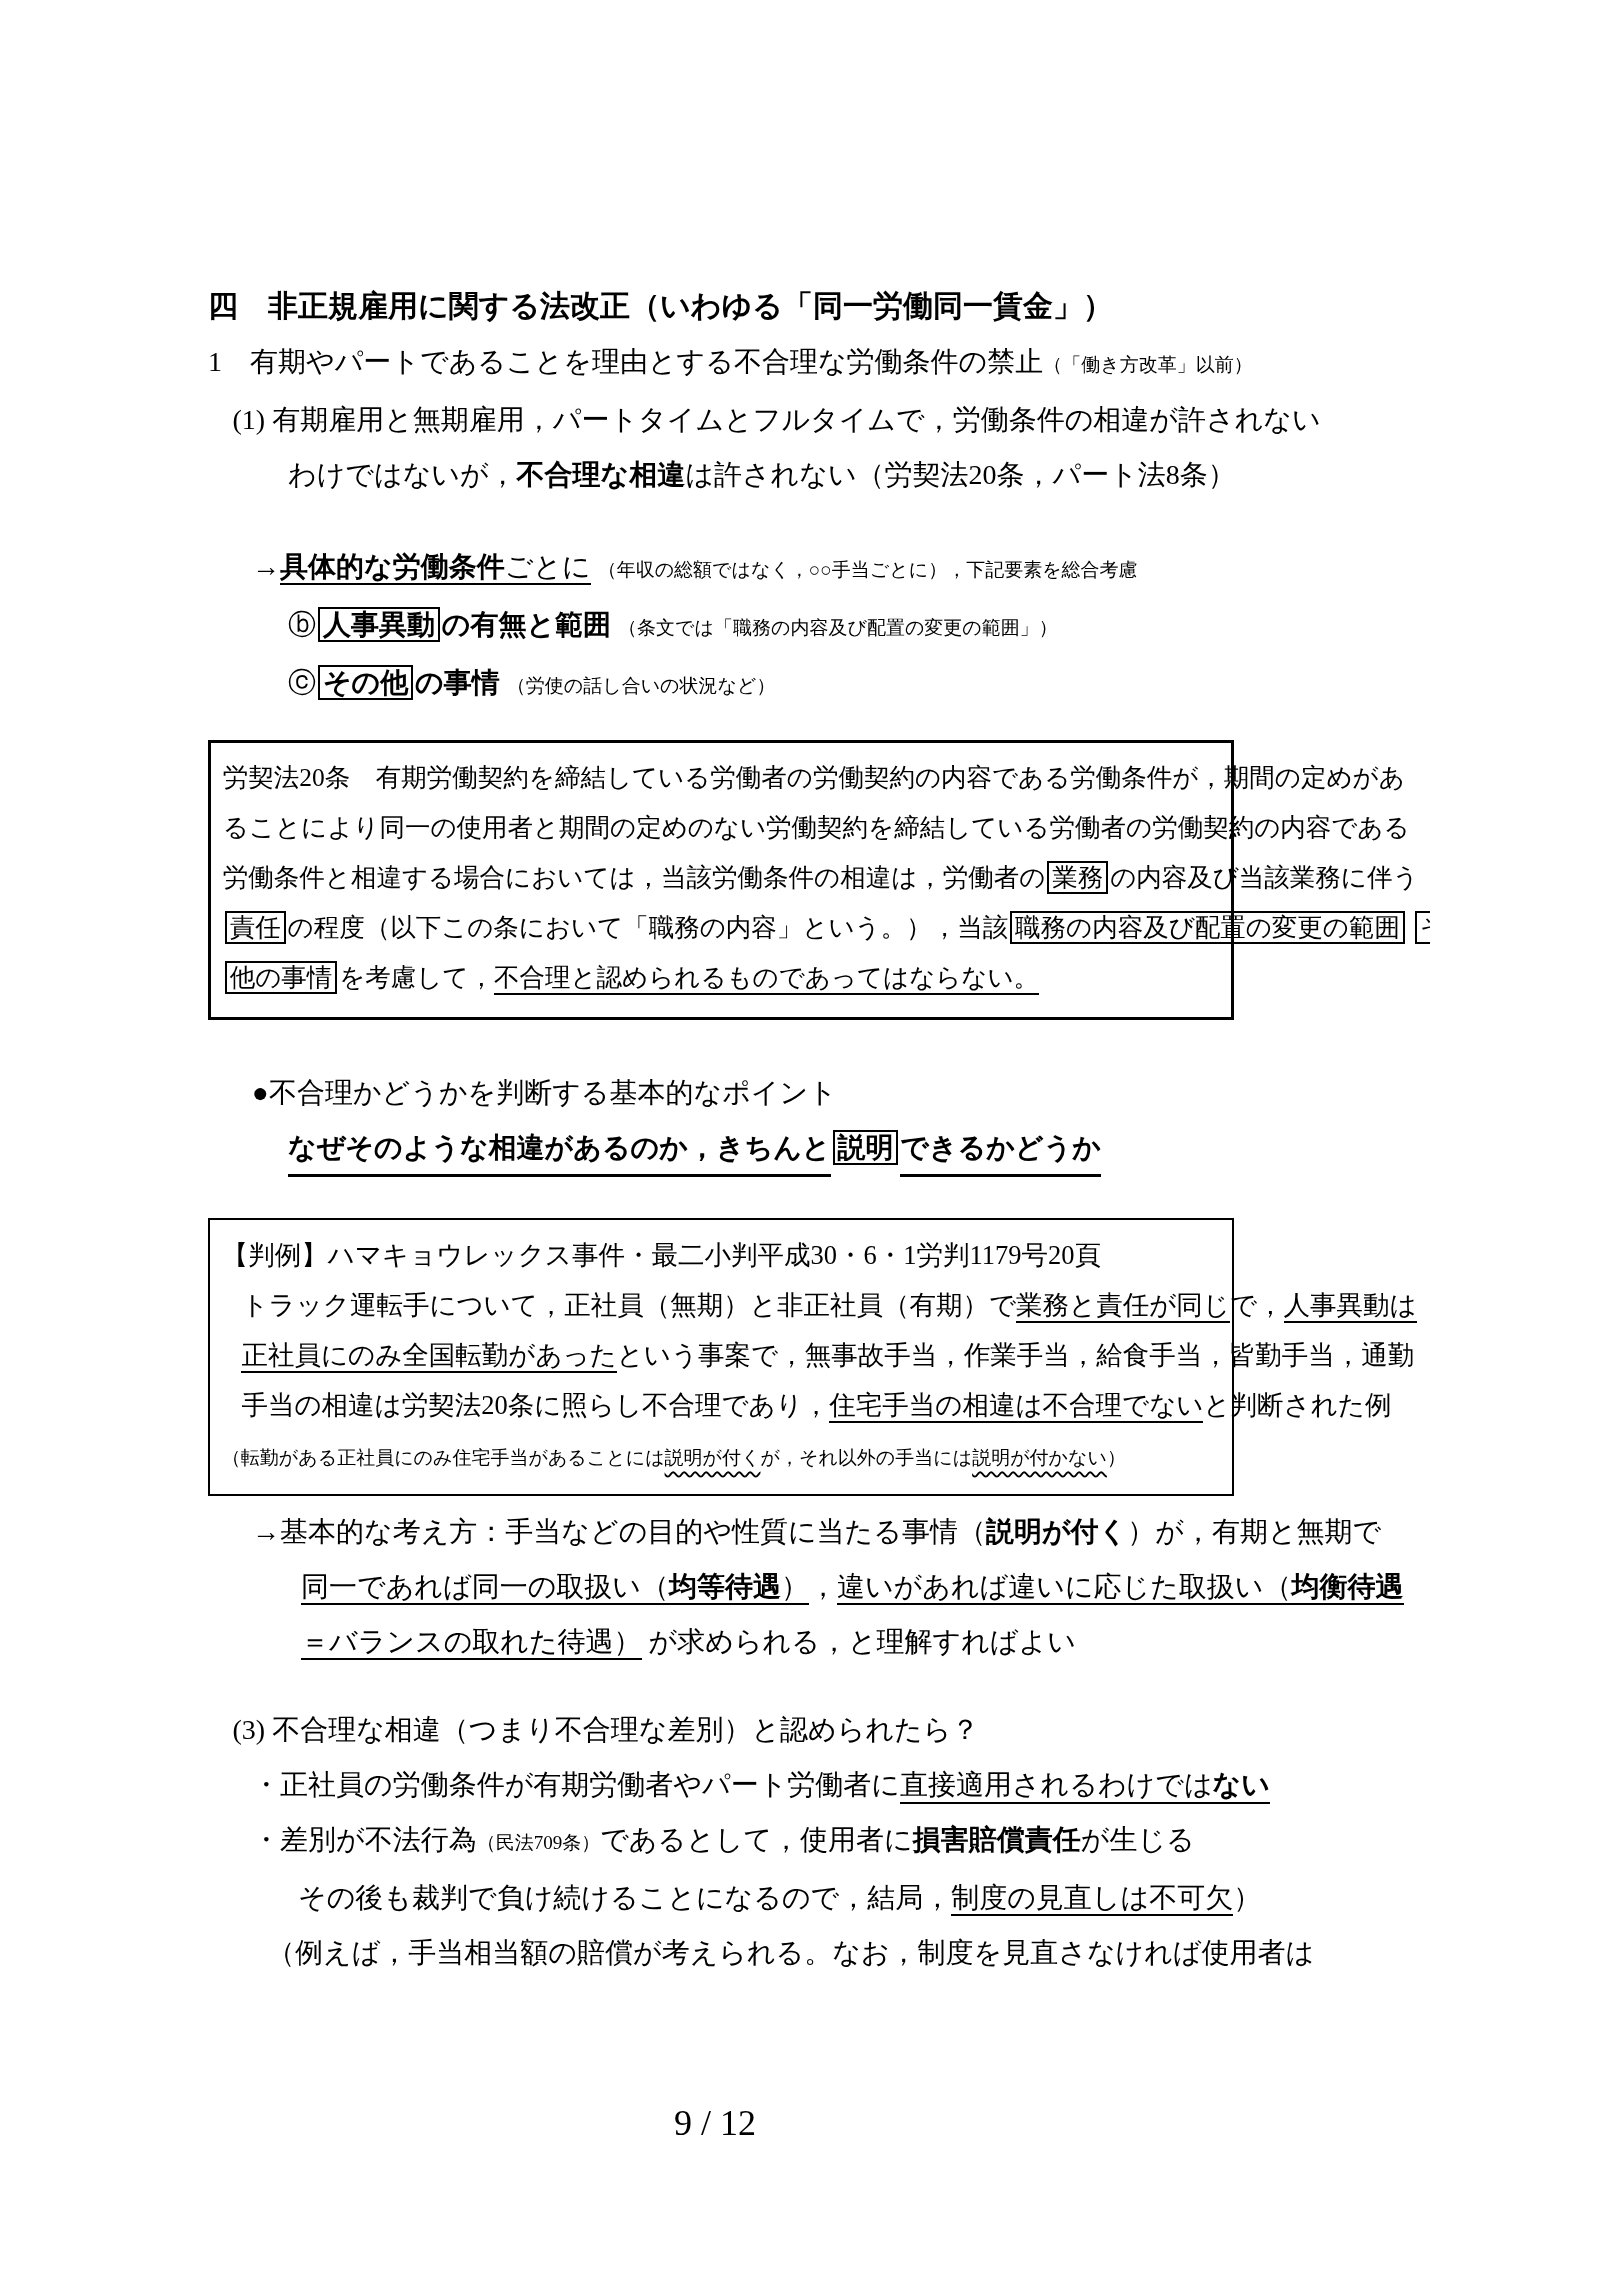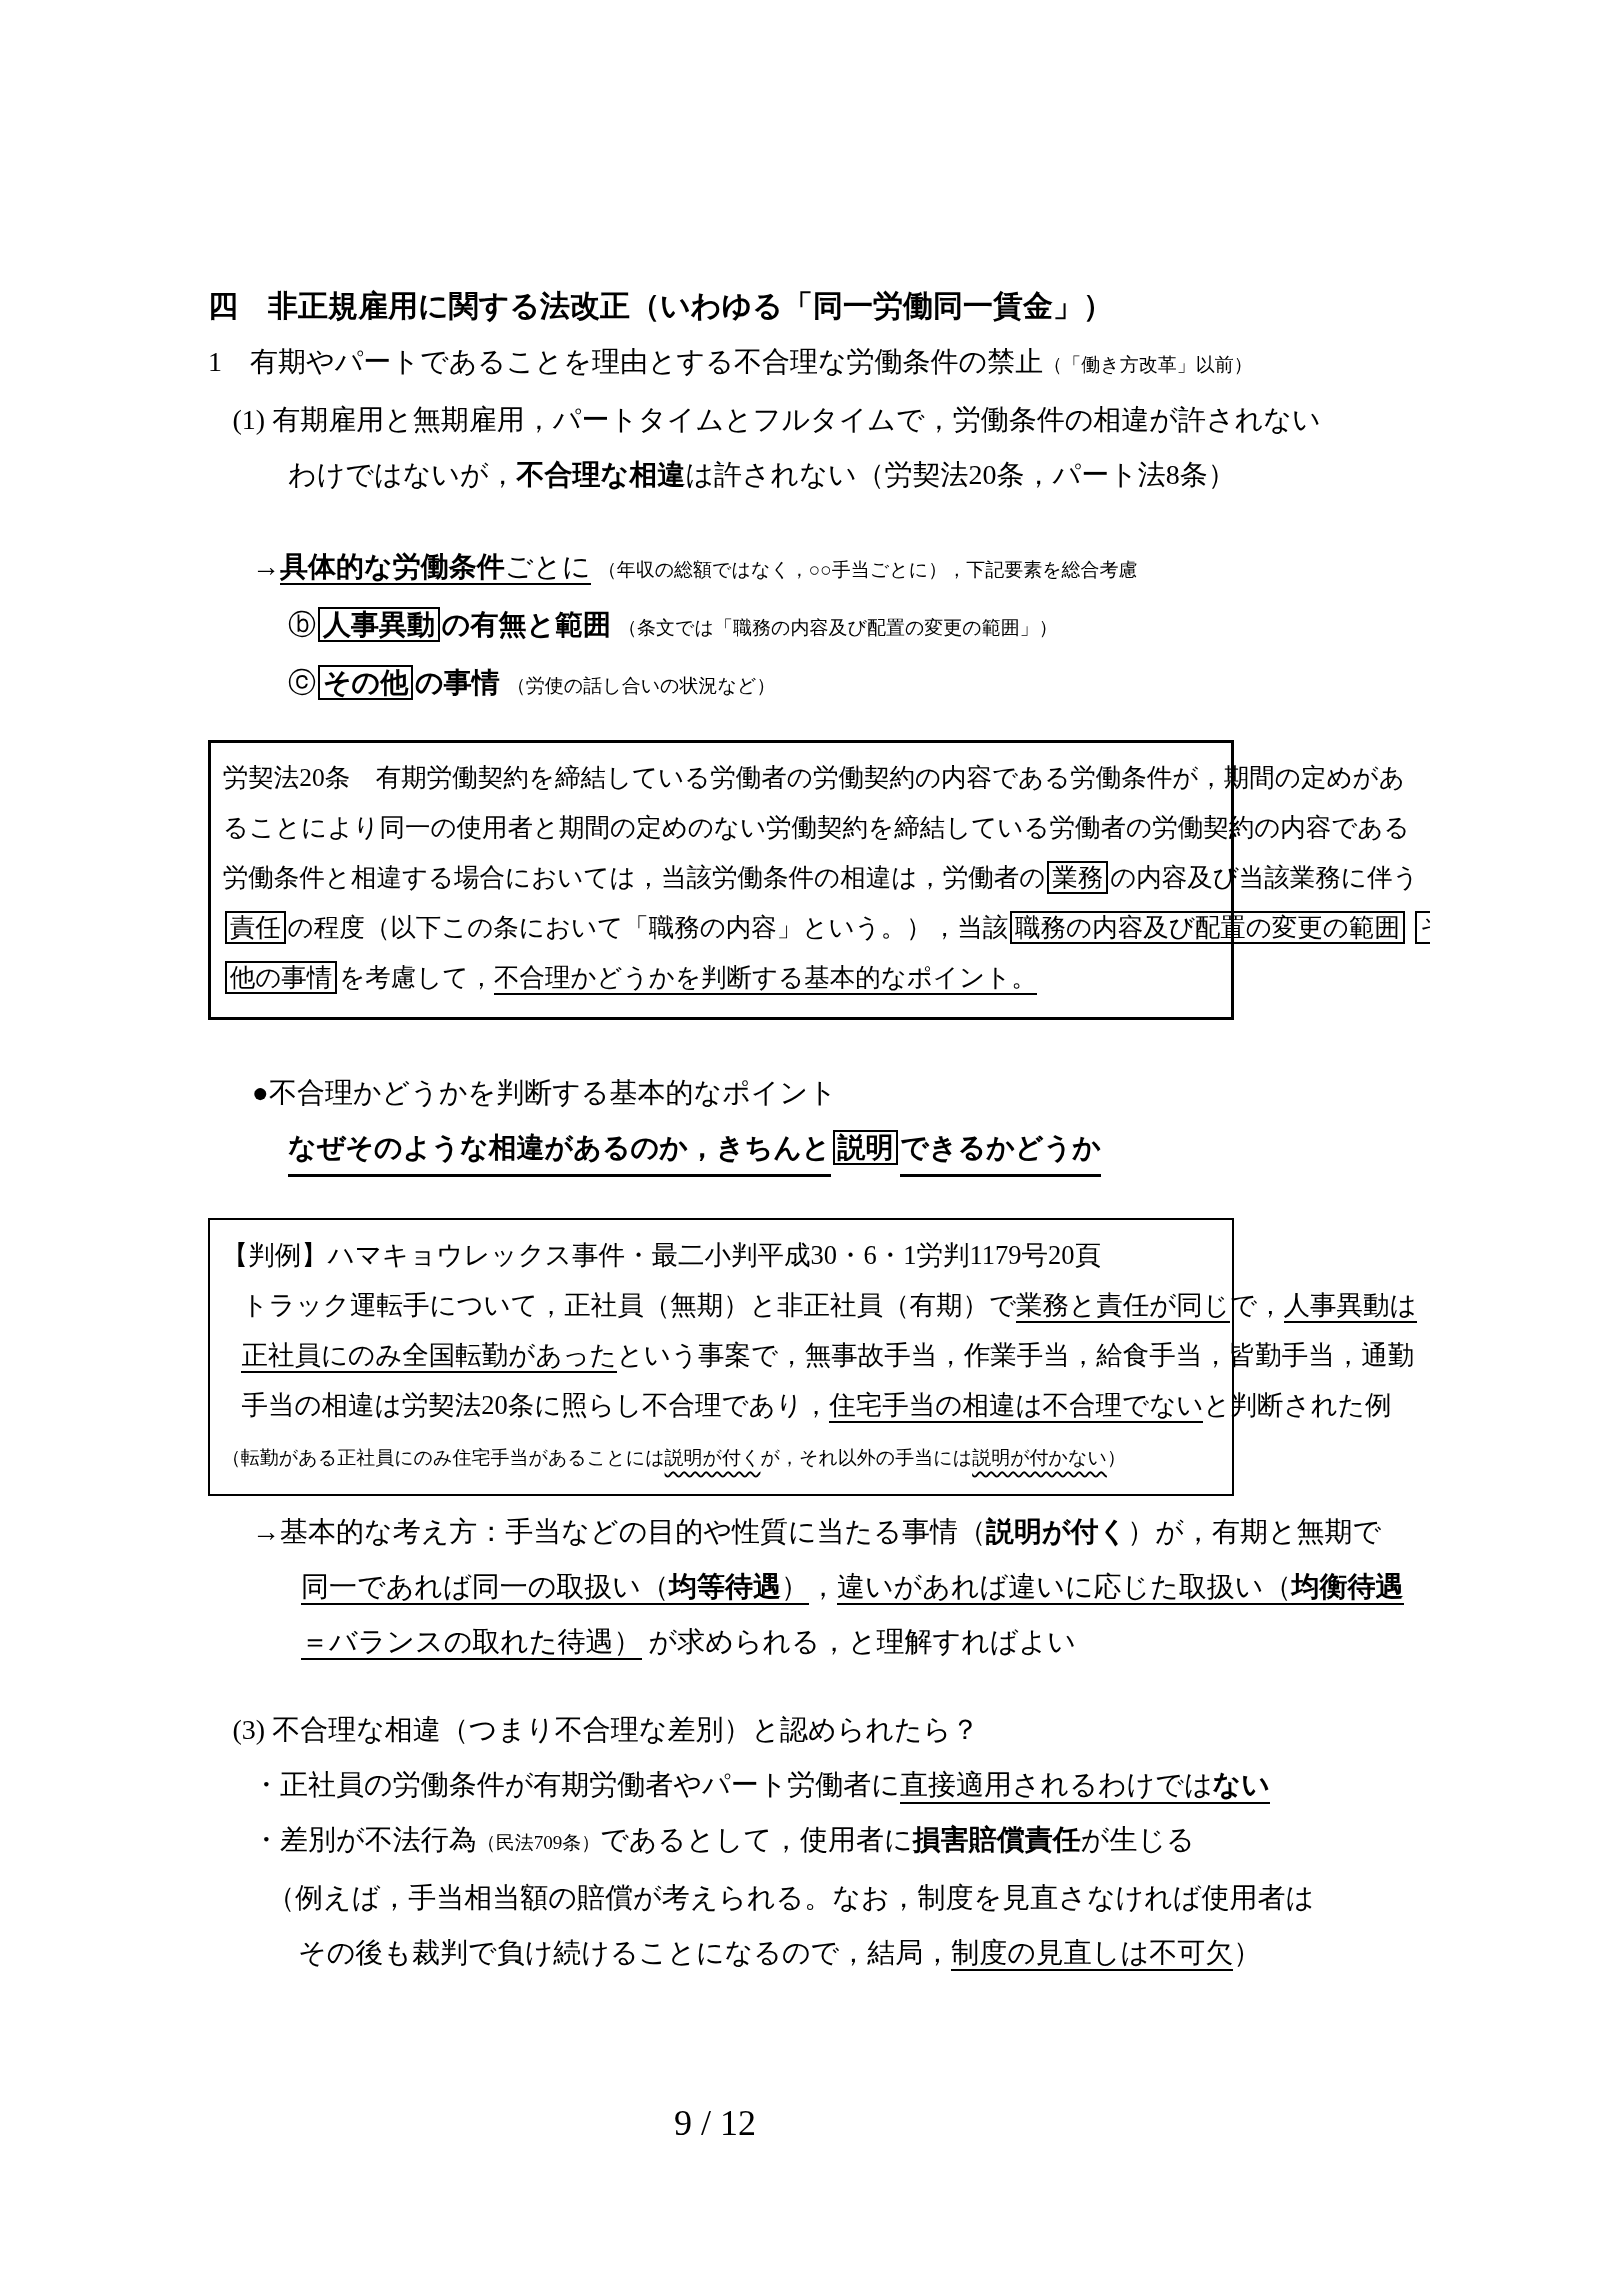--- a/index.html
+++ b/index.html
@@ -77,21 +77,21 @@
     <div class="blk item2">
         <div class="line" style="padding-left: 44px;"><span>→</span><span class="b u">具体的な労働条件</span><span class="u">ごとに</span><span> </span><span class="small">（年収の総額ではなく，○○手当ごとに），下記要素を総合考慮</span></div>
         <div class="line" style="padding-left: 80px;"><span>ⓑ</span><span class="b box">人事異動</span><span class="b">の有無と範囲</span><span> </span><span class="small">（条文では「職務の内容及び配置の変更の範囲」）</span></div>
         <div class="line" style="padding-left: 80px;"><span>ⓒ</span><span class="b box">その他</span><span class="b">の事情</span><span> </span><span class="small">（労使の話し合いの状況など）</span></div>
       </div>
     <div class="blk clause-box">
         <div class="line"><span>労契法20条　有期労働契約を締結している労働者の労働契約の内容である労働条件が，期間の定めがあ</span></div>
         <div class="line"><span>ることにより同一の使用者と期間の定めのない労働契約を締結している労働者の労働契約の内容である</span></div>
         <div class="line"><span>労働条件と相違する場合においては，当該労働条件の相違は，労働者の</span><span class="box">業務</span><span>の内容及び当該業務に伴う</span></div>
         <div class="line"><span class="box">責任</span><span>の程度（以下この条において「職務の内容」という。），当該</span><span class="box">職務の内容及び配置の変更の範囲</span><span> </span><span class="box">その</span></div>
-        <div class="line"><span class="box">他の事情</span><span>を考慮して，</span><span class="u">不合理かどうかを判断する基本的なポイント。</span></div>
+        <div class="line"><span class="box">他の事情</span><span>を考慮して，</span><span class="u">不合理と認められるものであってはならない。</span></div>
       </div>
     <div class="blk point">
         <div class="line" style="padding-left: 44px;"><span>●不合理かどうかを判断する基本的なポイント</span></div>
         <div class="line" style="padding-left: 80px;"><span class="b u2">なぜそのような相違があるのか，きちんと</span><span class="b u2 box">説明</span><span class="b u2">できるかどうか</span></div>
       </div>
     <div class="blk hanrei-box">
         <div class="line"><span>【判例】ハマキョウレックス事件・最二小判平成30・6・1労判1179号20頁</span></div>
         <div class="line" style="padding-left: 19.6px;"><span>トラック運転手について，正社員（無期）と非正社員（有期）で</span><span class="u">業務と責任が同じ</span><span>で，</span><span class="u">人事異動は</span></div>
         <div class="line" style="padding-left: 19.6px;"><span class="u">正社員にのみ全国転勤があった</span><span>という事案で，無事故手当，作業手当，給食手当，皆勤手当，通勤</span></div>
         <div class="line" style="padding-left: 19.6px;"><span>手当の相違は労契法20条に照らし不合理であり，</span><span class="u">住宅手当の相違は不合理でない</span><span>と判断された例</span></div>
@@ -99,19 +99,19 @@
       </div>
     <div class="blk basic">
         <div class="line" style="padding-left: 44px;"><span>→基本的な考え方：手当などの目的や性質に当たる事情（</span><span class="b">説明が付く</span><span>）が，有期と無期で</span></div>
         <div class="line" style="padding-left: 93px;"><span class="u">同一であれば同一の取扱い（</span><span class="b u">均等待遇</span><span class="u">）</span><span>，</span><span class="u">違いがあれば違いに応じた取扱い（</span><span class="b u">均衡待遇</span></div>
         <div class="line" style="padding-left: 93px;"><span class="u">＝バランスの取れた待遇）</span><span> が求められる，と理解すればよい</span></div>
       </div>
     <div class="blk item3">
         <div class="line" style="padding-left: 24.5px;"><span>(3) 不合理な相違（つまり不合理な差別）と認められたら？</span></div>
         <div class="line" style="padding-left: 44px;"><span>・正社員の労働条件が有期労働者やパート労働者に</span><span class="uwavy">直接適用されるわけでは</span><span class="b uwavy">ない</span></div>
         <div class="line" style="padding-left: 44px;"><span>・差別が不法行為</span><span class="small">（民法709条）</span><span>であるとして，使用者に</span><span class="b">損害賠償責任</span><span>が生じる</span></div>
+        <div class="line" style="padding-left: 90px;"><span>その後も裁判で負け続けることになるので，結局，</span><span class="u">制度の見直しは不可欠</span><span>）</span></div>
         <div class="line" style="padding-left: 59px;"><span>（例えば，手当相当額の賠償が考えられる。なお，制度を見直さなければ使用者は</span></div>
-        <div class="line" style="padding-left: 90px;"><span>その後も裁判で負け続けることになるので，結局，</span><span class="u">制度の見直しは不可欠</span><span>）</span></div>
       </div>
   </div>
   <div class="footer">9 / 12</div>
 </div>
 
 
 </body></html>

